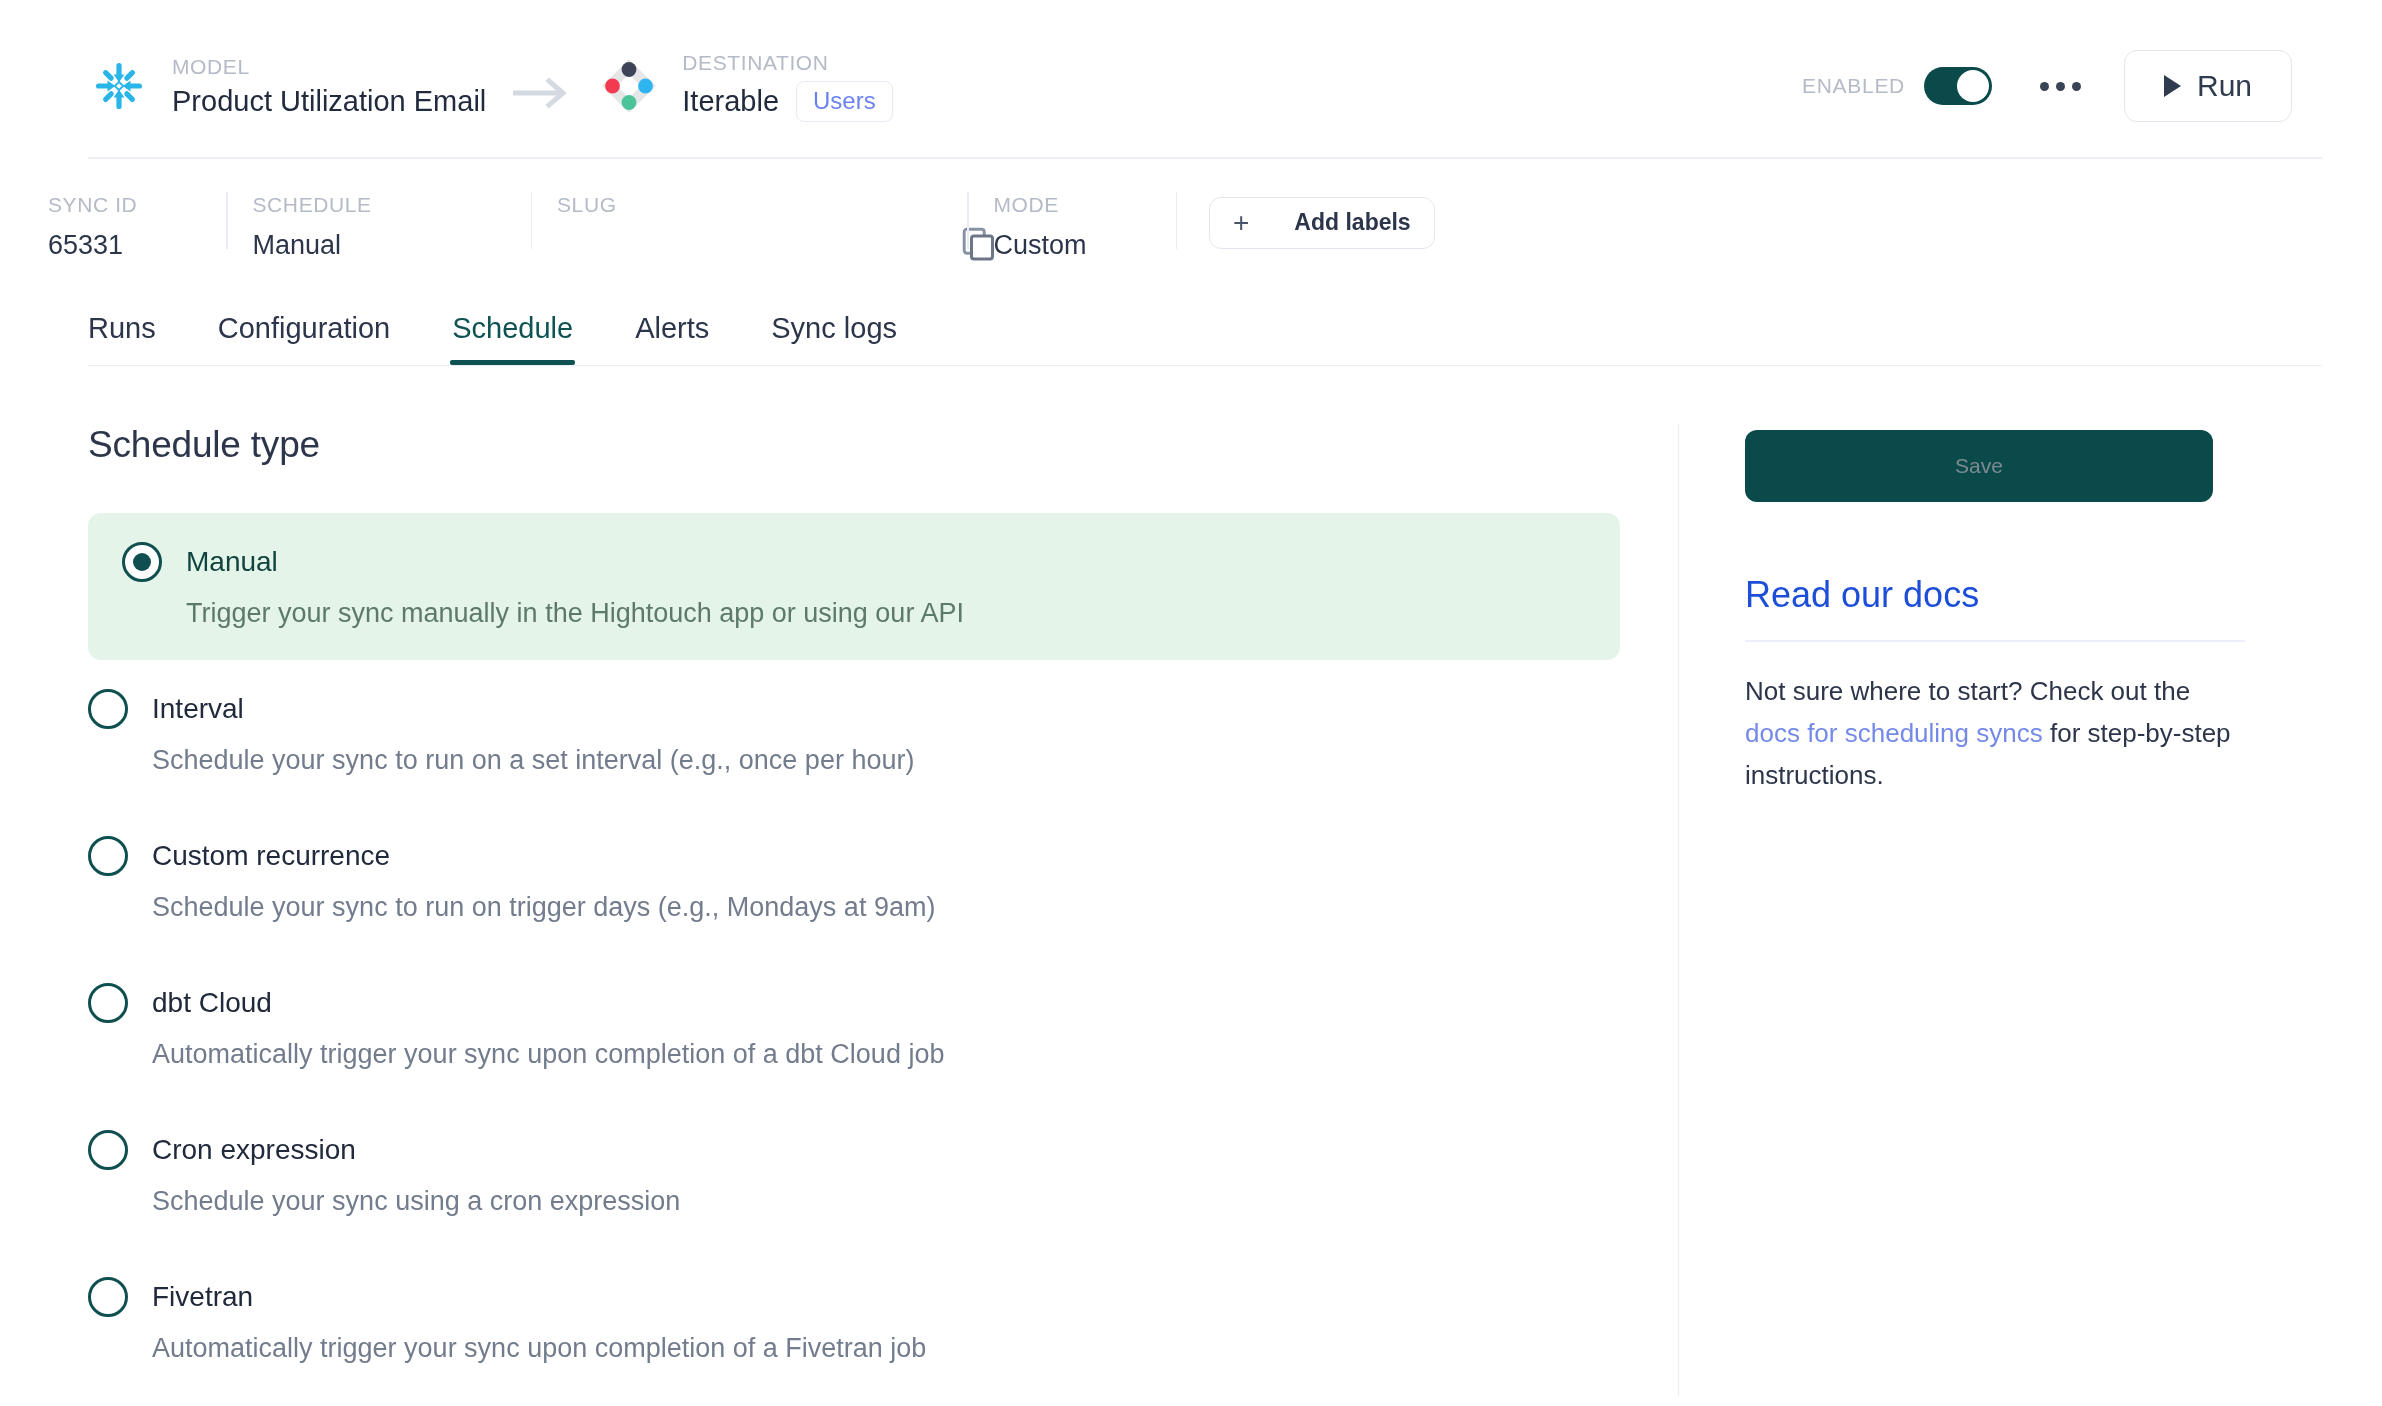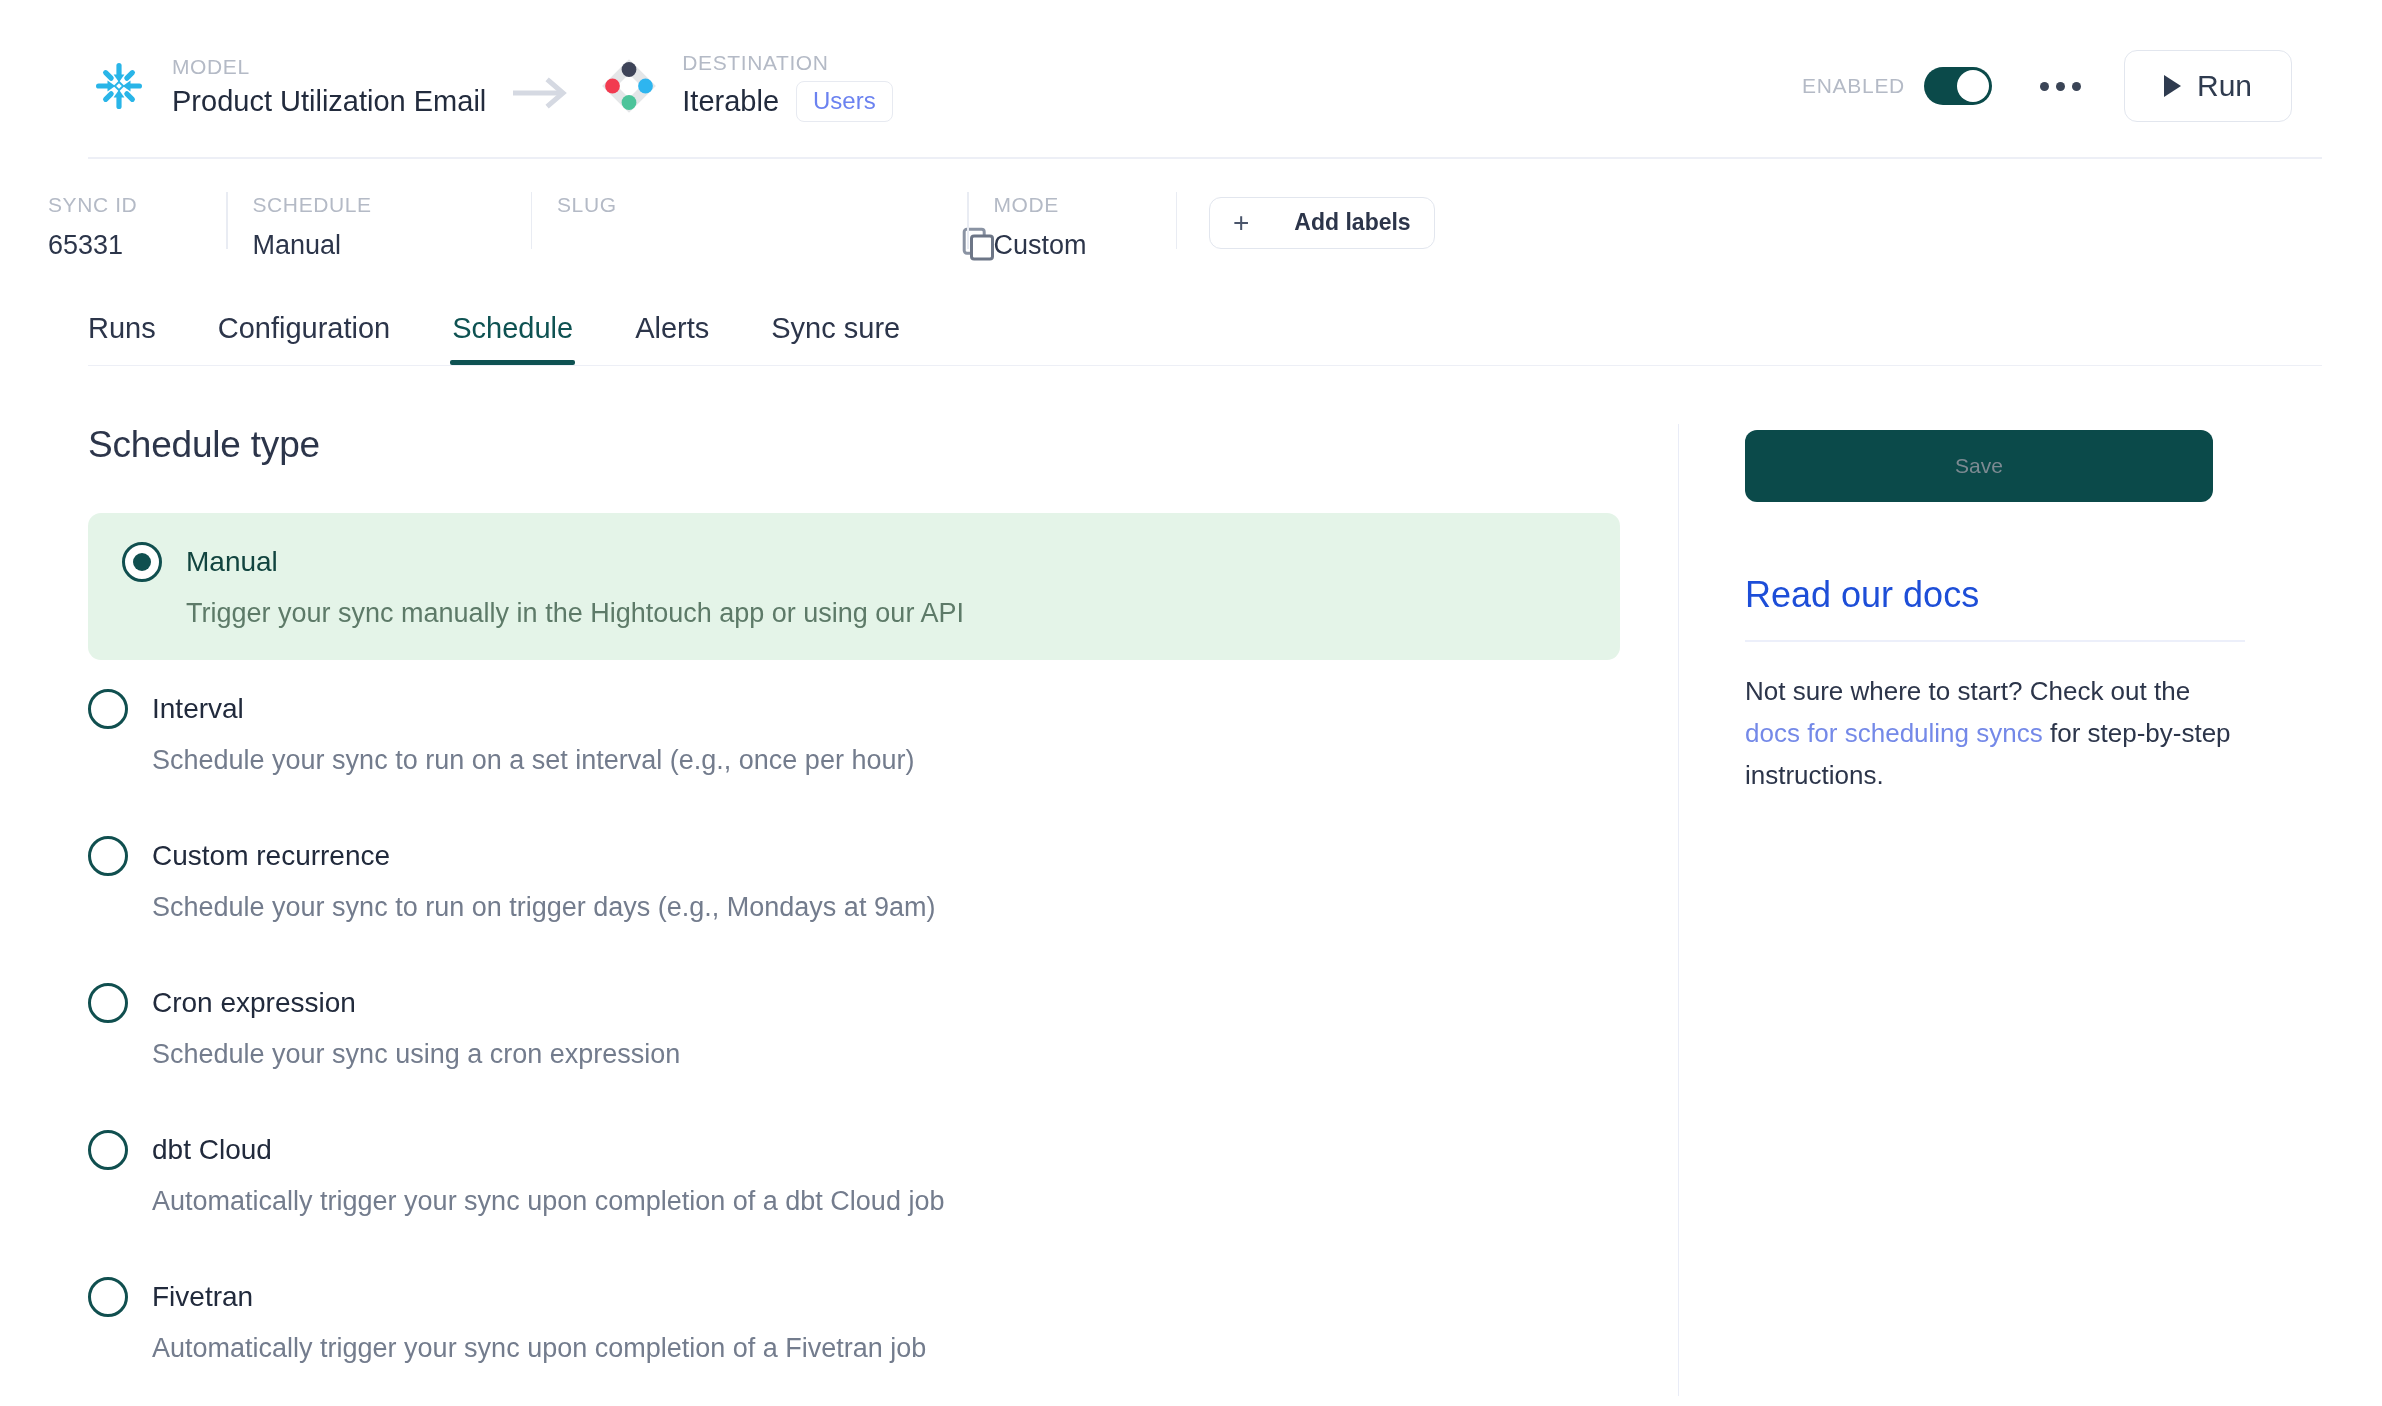--- a/index.html
+++ b/index.html
@@ -391,21 +391,21 @@
         <span class="al-label">Add labels</span>
       </div>
     </div>
   </div>
 
   <div class="tabs">
     <div class="tab"><span>Runs</span></div>
     <div class="tab"><span>Configuration</span></div>
     <div class="tab active"><span>Schedule</span></div>
     <div class="tab"><span>Alerts</span></div>
-    <div class="tab"><span>Sync sure</span></div>
+    <div class="tab"><span>Sync logs</span></div>
   </div>
 
   <div class="hdiv full"></div>
 
   <div class="body-area">
 
     <div class="left-col">
       <div class="section-title">Schedule type</div>
 
       <div class="options">
@@ -430,31 +430,31 @@
           <div class="option-head">
             <div class="radio"></div>
             <div class="option-label">Custom recurrence</div>
           </div>
           <div class="option-desc">Schedule your sync to run on trigger days (e.g., Mondays at 9am)</div>
         </div>
 
         <div class="option">
           <div class="option-head">
             <div class="radio"></div>
+            <div class="option-label">dbt Cloud</div>
+          </div>
+          <div class="option-desc">Automatically trigger your sync upon completion of a dbt Cloud job</div>
+        </div>
+
+        <div class="option">
+          <div class="option-head">
+            <div class="radio"></div>
             <div class="option-label">Cron expression</div>
           </div>
           <div class="option-desc">Schedule your sync using a cron expression</div>
-        </div>
-
-        <div class="option">
-          <div class="option-head">
-            <div class="radio"></div>
-            <div class="option-label">dbt Cloud</div>
-          </div>
-          <div class="option-desc">Automatically trigger your sync upon completion of a dbt Cloud job</div>
         </div>
 
         <div class="option">
           <div class="option-head">
             <div class="radio"></div>
             <div class="option-label">Fivetran</div>
           </div>
           <div class="option-desc">Automatically trigger your sync upon completion of a Fivetran job</div>
         </div>
 

